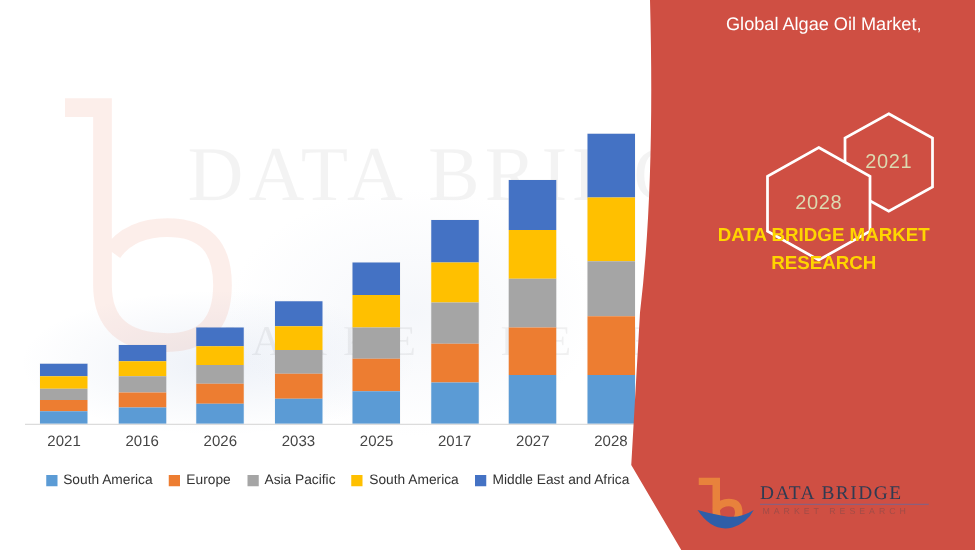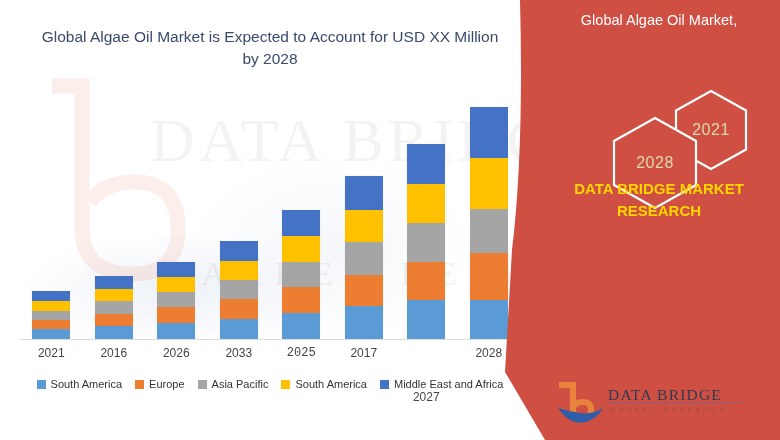--- a/index.html
+++ b/index.html
@@ -117,21 +117,20 @@
 
     <div class="wm-logo">
       <svg viewBox="0 0 150 215" width="150" height="215">
         <path d="M14 8 L44 8 L44 150 Q44 196 96 196 Q140 196 140 150 Q140 104 96 104 Q66 104 52 124" fill="none" stroke="#e8613c" stroke-width="15"></path>
       </svg>
     </div>
 
     <div class="wm-text">DATA BRIDGE</div>
     <div class="wm-text2">MARKET RESEARCH</div>
 
-    <div class="chart-title">Global Algae Oil Market is Expected to Account for USD XX Million by 2028</div>
 
     <div class="bars-layer" id="bars-layer">
         <div class="bar" style="left: 12.25px; height: 47.7833px;">
           <div class="seg" style="background: rgb(68, 114, 196); height: 21.2766%;"></div>
           <div class="seg" style="background: rgb(255, 192, 0); height: 19.1489%;"></div>
           <div class="seg" style="background: rgb(165, 165, 165); height: 19.1489%;"></div>
           <div class="seg" style="background: rgb(237, 125, 49); height: 19.1489%;"></div>
           <div class="seg" style="background: rgb(91, 155, 213); height: 21.2766%;"></div>
         </div>
         <div class="bar" style="left: 74.75px; height: 63.0333px;">
@@ -185,23 +184,23 @@
         </div>
       </div>
 
     <div class="axis-line"></div>
 
     <div class="xlabels" id="xlabels">
         <div class="xlabel" style="left: 1.25px;">2021</div>
         <div class="xlabel" style="left: 63.75px;">2016</div>
         <div class="xlabel" style="left: 126.25px;">2026</div>
         <div class="xlabel" style="left: 188.75px;">2033</div>
-        <div class="xlabel" style="left: 251.25px; font-family: Liberation Mono, monospace;">2025</div>
+        <div class="xlabel" style="left: 251.25px;">2025</div>
         <div class="xlabel" style="left: 313.75px;">2017</div>
-        <div class="xlabel" style="left: 376.25px; margin-top: 44px;">2027</div>
+        <div class="xlabel" style="left: 376.25px;">2027</div>
         <div class="xlabel" style="left: 438.75px;">2028</div>
       </div>
 
     <div class="legend" id="legend">
         <div class="legend-item">
           <span class="legend-swatch" style="background: rgb(91, 155, 213);"></span>
           <span class="legend-label">South America</span>
         </div>
         <div class="legend-item">
           <span class="legend-swatch" style="background: rgb(237, 125, 49);"></span>

